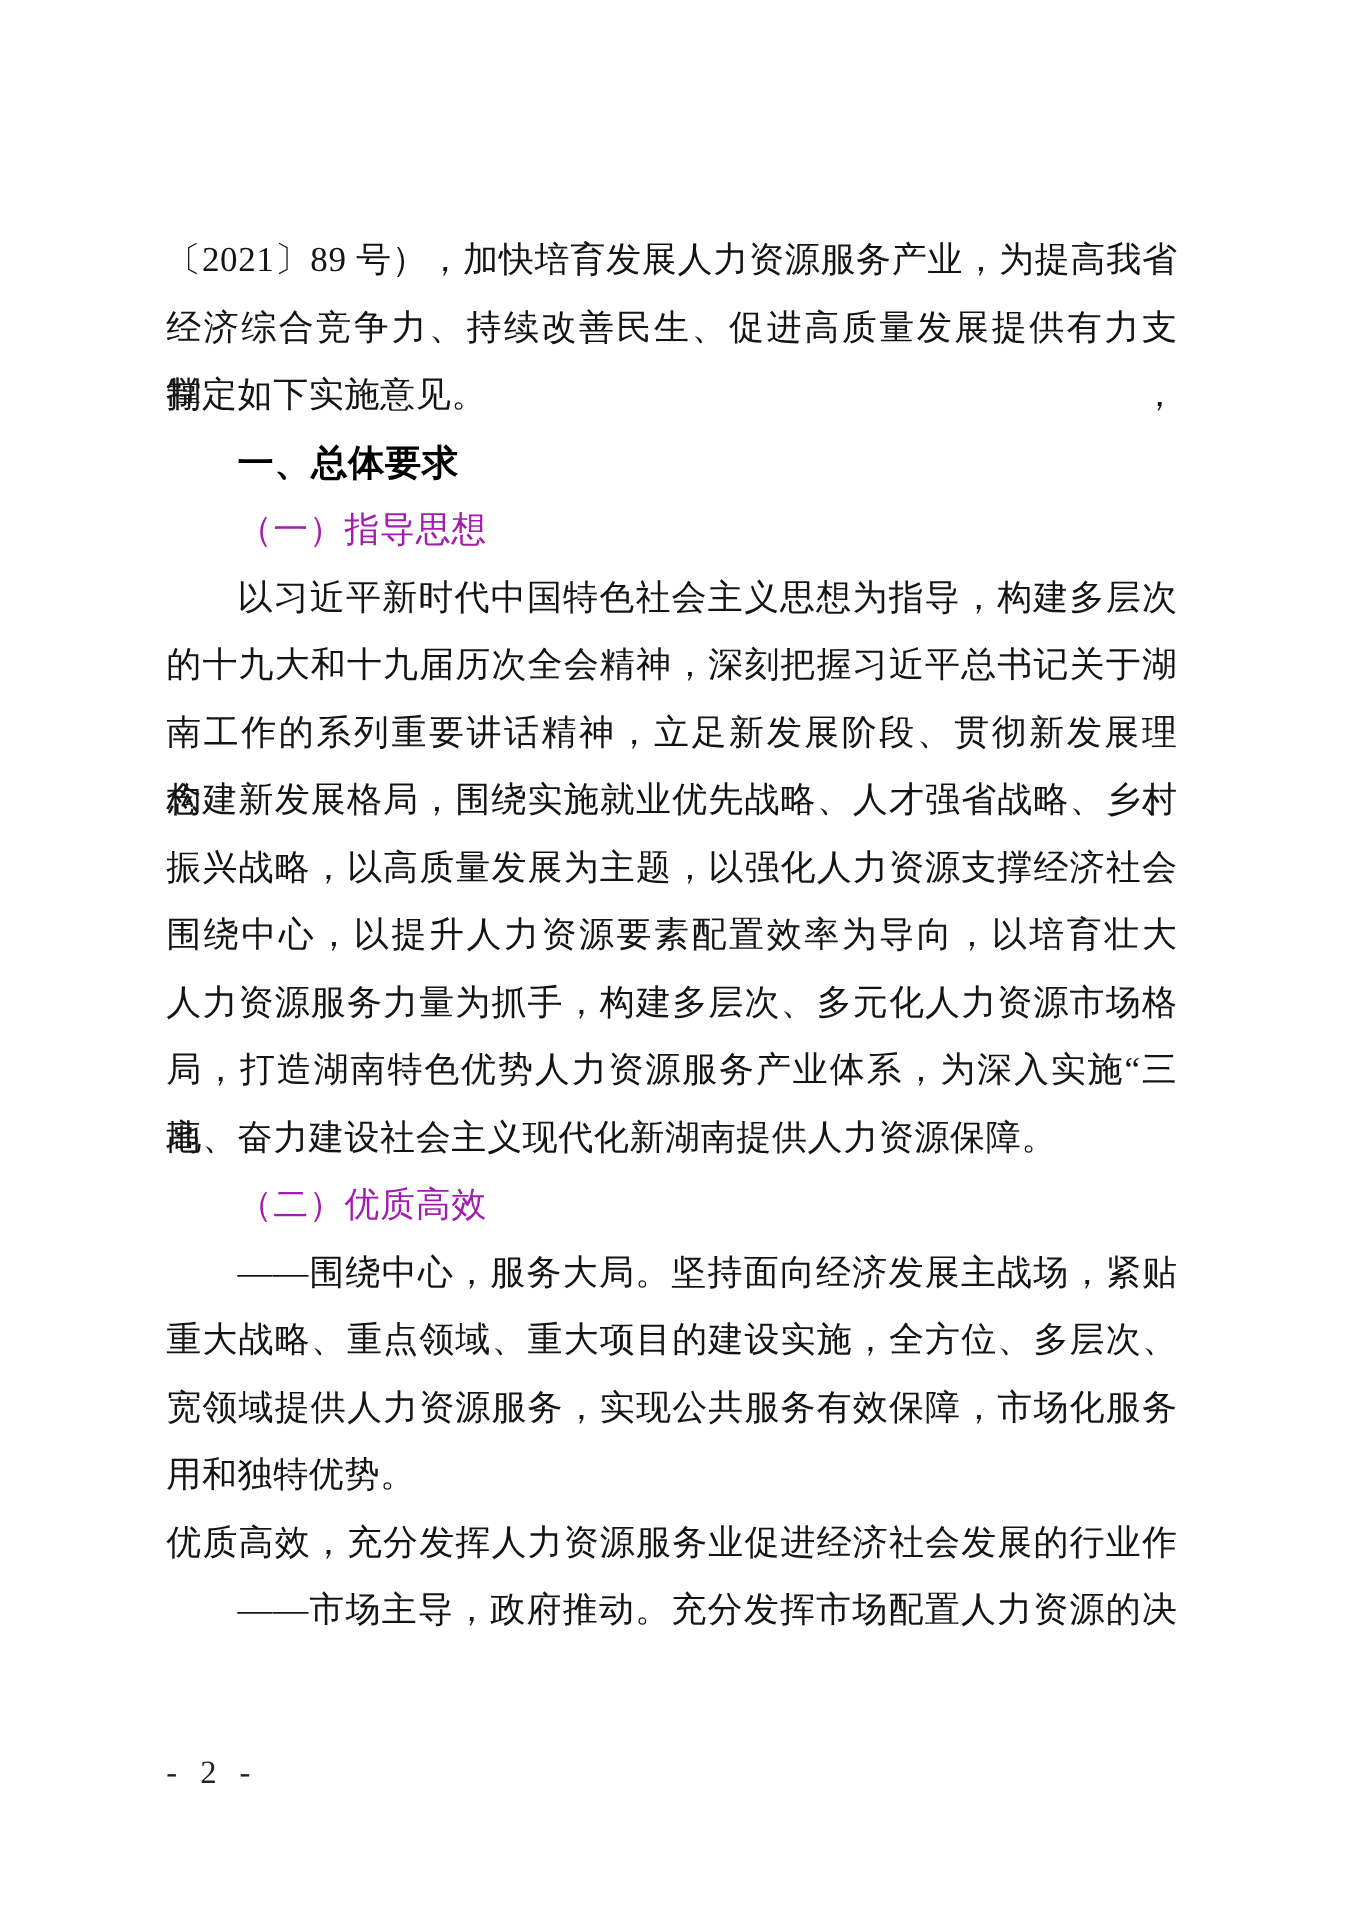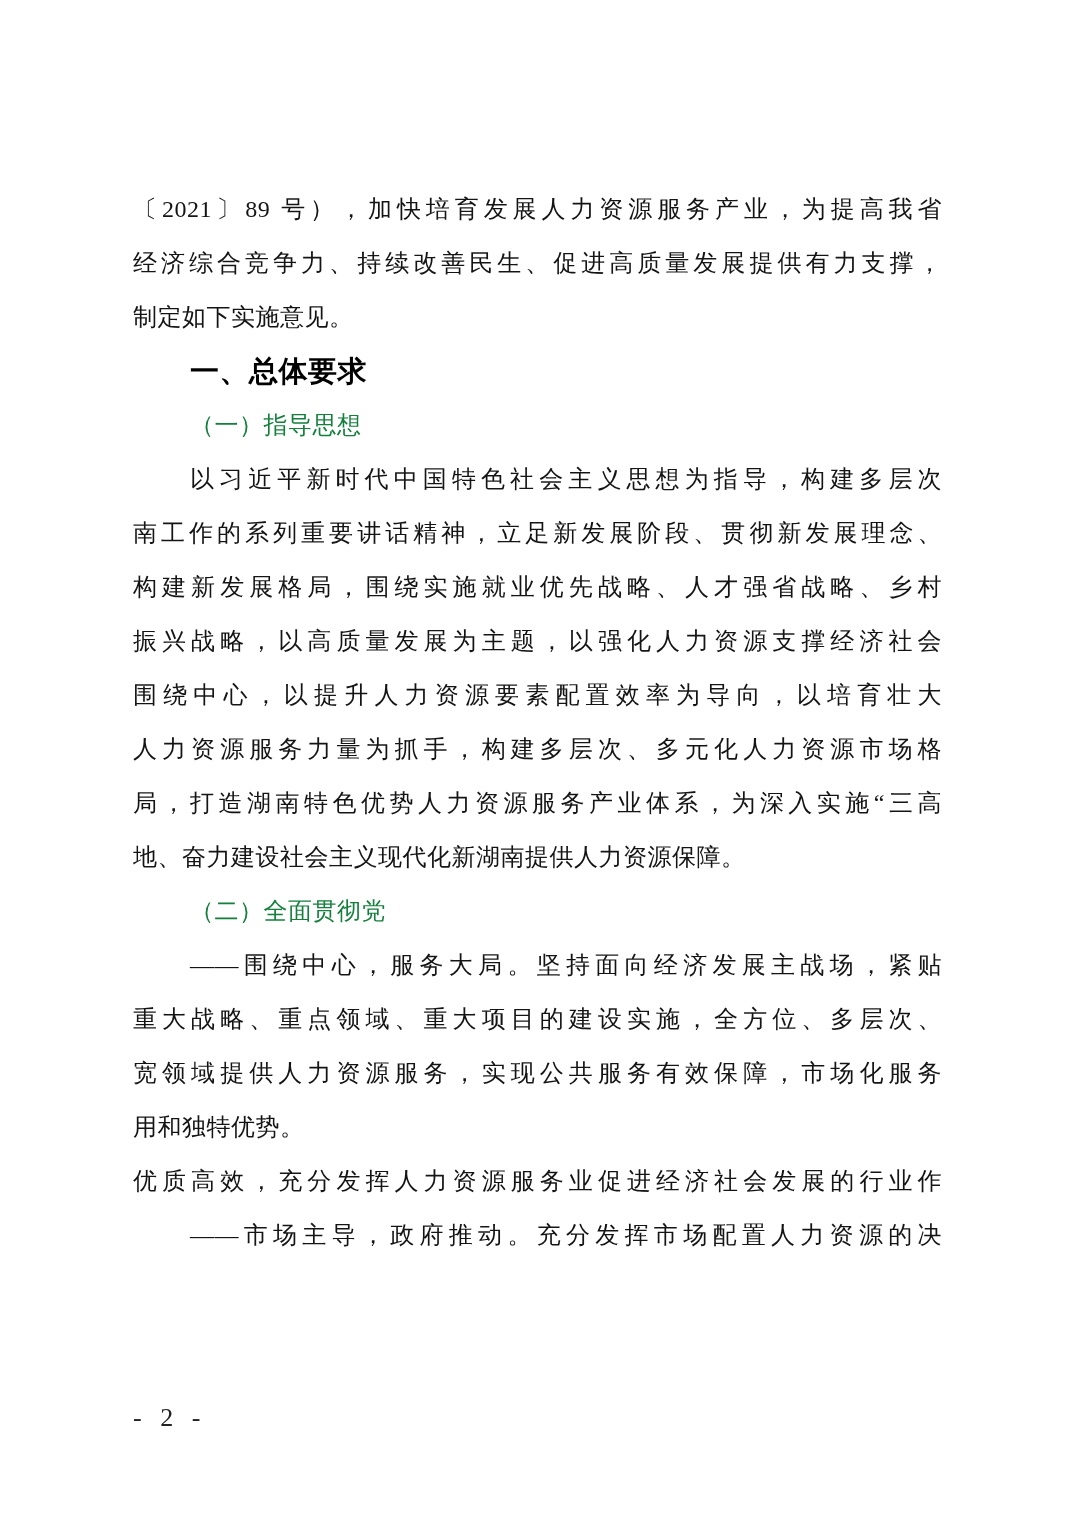--- a/index.html
+++ b/index.html
@@ -18,21 +18,21 @@
   }
   .content {
     position: absolute;
     left: 133px;
     top: 182px;
     width: 809px;
   }
   .line {
     height: 54px;
     line-height: 54px;
-    font-size: 24px;
+    font-size: 28px;
     letter-spacing: 0.5px;
     text-align: justify;
     text-align-last: justify;
     color: #141414;
   }
   .line.nofill {
     text-align: center;
     text-align-last: left;
   }
   .line.indent {
@@ -42,21 +42,21 @@
     font-family: Liberation Sans, sans-serif;
     font-weight: bold;
     font-size: 29px;
     text-align: left;
     text-align-last: left;
     color: #000000;
   }
   .line.sub {
     text-align: left;
     text-align-last: left;
-    color: #15803d;
+    color: #a21caf;
   }
   .page-number {
     position: absolute;
     left: 133px;
     top: 1398px;
     height: 40px;
     line-height: 40px;
     font-size: 26px;
     letter-spacing: 6px;
     color: #222222;
@@ -68,28 +68,29 @@
 
 <div class="page">
   <main class="content">
 
   <div class="line">〔2021〕89 号），加快培育发展人力资源服务产业，为提高我省</div>
       <div class="line">经济综合竞争力、持续改善民生、促进高质量发展提供有力支撑，</div>
       <div class="line nofill">制定如下实施意见。</div>
       <div class="line heading indent nofill">一、总体要求</div>
       <div class="line sub indent nofill">（一）指导思想</div>
       <div class="line indent">以习近平新时代中国特色社会主义思想为指导，构建多层次</div>
+      <div class="line">的十九大和十九届历次全会精神，深刻把握习近平总书记关于湖</div>
       <div class="line">南工作的系列重要讲话精神，立足新发展阶段、贯彻新发展理念、</div>
       <div class="line">构建新发展格局，围绕实施就业优先战略、人才强省战略、乡村</div>
       <div class="line">振兴战略，以高质量发展为主题，以强化人力资源支撑经济社会</div>
       <div class="line">围绕中心，以提升人力资源要素配置效率为导向，以培育壮大</div>
       <div class="line">人力资源服务力量为抓手，构建多层次、多元化人力资源市场格</div>
       <div class="line">局，打造湖南特色优势人力资源服务产业体系，为深入实施“三高</div>
       <div class="line nofill">地、奋力建设社会主义现代化新湖南提供人力资源保障。</div>
-      <div class="line sub indent nofill">（二）全面贯彻党</div>
+      <div class="line sub indent nofill">（二）优质高效</div>
       <div class="line indent">——围绕中心，服务大局。坚持面向经济发展主战场，紧贴</div>
       <div class="line">重大战略、重点领域、重大项目的建设实施，全方位、多层次、</div>
       <div class="line">宽领域提供人力资源服务，实现公共服务有效保障，市场化服务</div>
       <div class="line nofill">用和独特优势。</div>
       <div class="line">优质高效，充分发挥人力资源服务业促进经济社会发展的行业作</div>
       <div class="line indent">——市场主导，政府推动。充分发挥市场配置人力资源的决</div>
     </main>
   <footer class="page-number">- 2 -</footer>
 </div>
 

